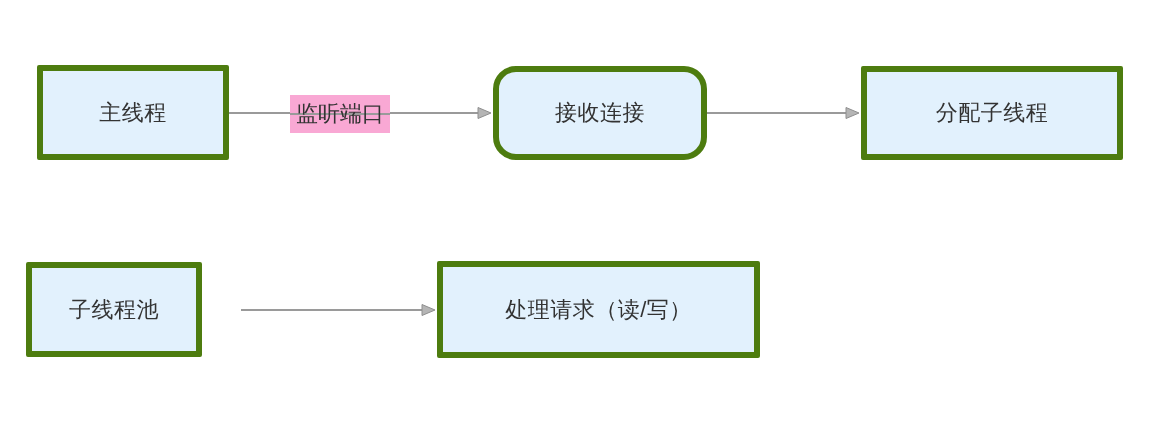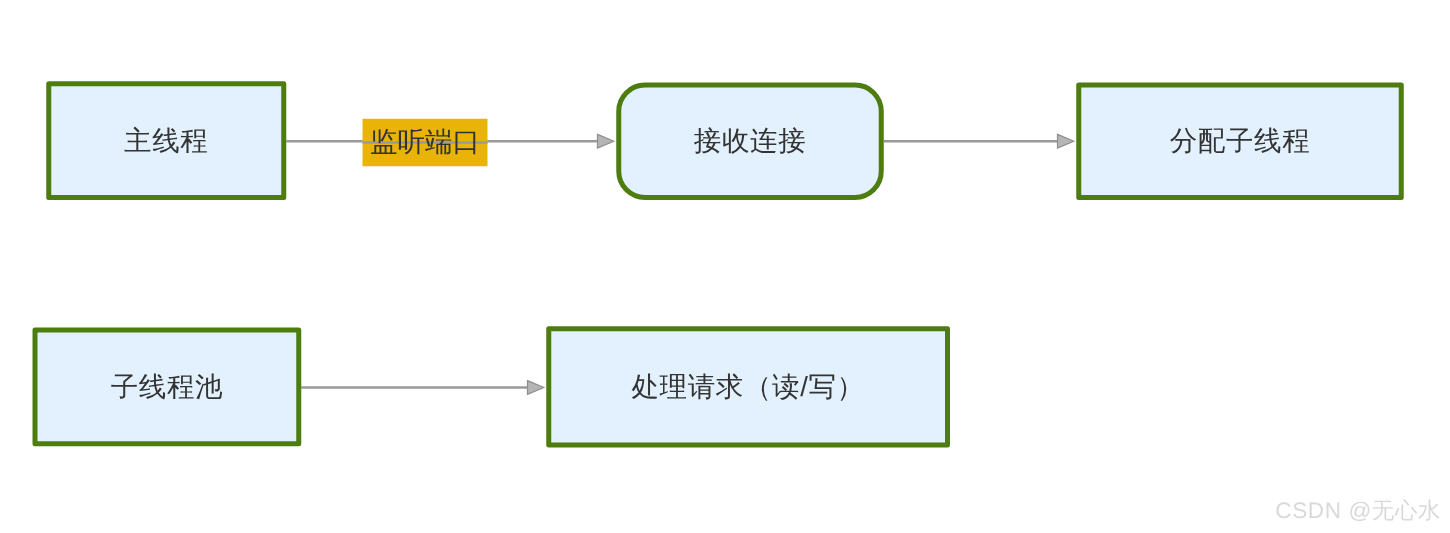--- a/index.html
+++ b/index.html
@@ -20,44 +20,44 @@
     left: 0;
     top: 0;
     width: 1160px;
     height: 426px;
     pointer-events: none;
   }
   .node {
     position: absolute;
     box-sizing: border-box;
     background: #e2f1fd;
-    border: 4px solid #4d7c0f;
+    border: 6px solid #4d7c0f;
     border-radius: 2px;
     display: flex;
     align-items: center;
     justify-content: center;
   }
   .node span {
     font-size: 22px;
     color: #333333;
     letter-spacing: 0.5px;
     white-space: nowrap;
   }
   .node-1 { left: 37px;  top: 65px;  width: 192px; height: 95px; }
   .node-2 { left: 493px; top: 66px;  width: 214px; height: 94px; border-radius: 23px; }
   .node-3 { left: 861px; top: 66px;  width: 262px; height: 94px; }
-  .node-4 { left: 26px;  top: 262px; width: 215px; height: 95px; }
+  .node-4 { left: 26px;  top: 262px; width: 176px; height: 95px; }
   .node-5 { left: 437px; top: 261px; width: 323px; height: 97px; }
   .edge-label {
     position: absolute;
     left: 290px;
     top: 95px;
     width: 100px;
     height: 38px;
-    background: #eab308;
+    background: #f9a8d4;
     display: flex;
     align-items: center;
     justify-content: center;
   }
   .edge-label::before {
     content: '';
     position: absolute;
     left: 0;
     right: 0;
     top: 18px;
@@ -118,15 +118,14 @@
   </div>
 
   <div class="node node-5">
     <span>处理请求（读/写）</span>
   </div>
 
   <div class="edge-label">
     <span>监听端口</span>
   </div>
 
-  <div class="watermark">CSDN @无心水</div>
 
 </div>
 
 </body></html>

